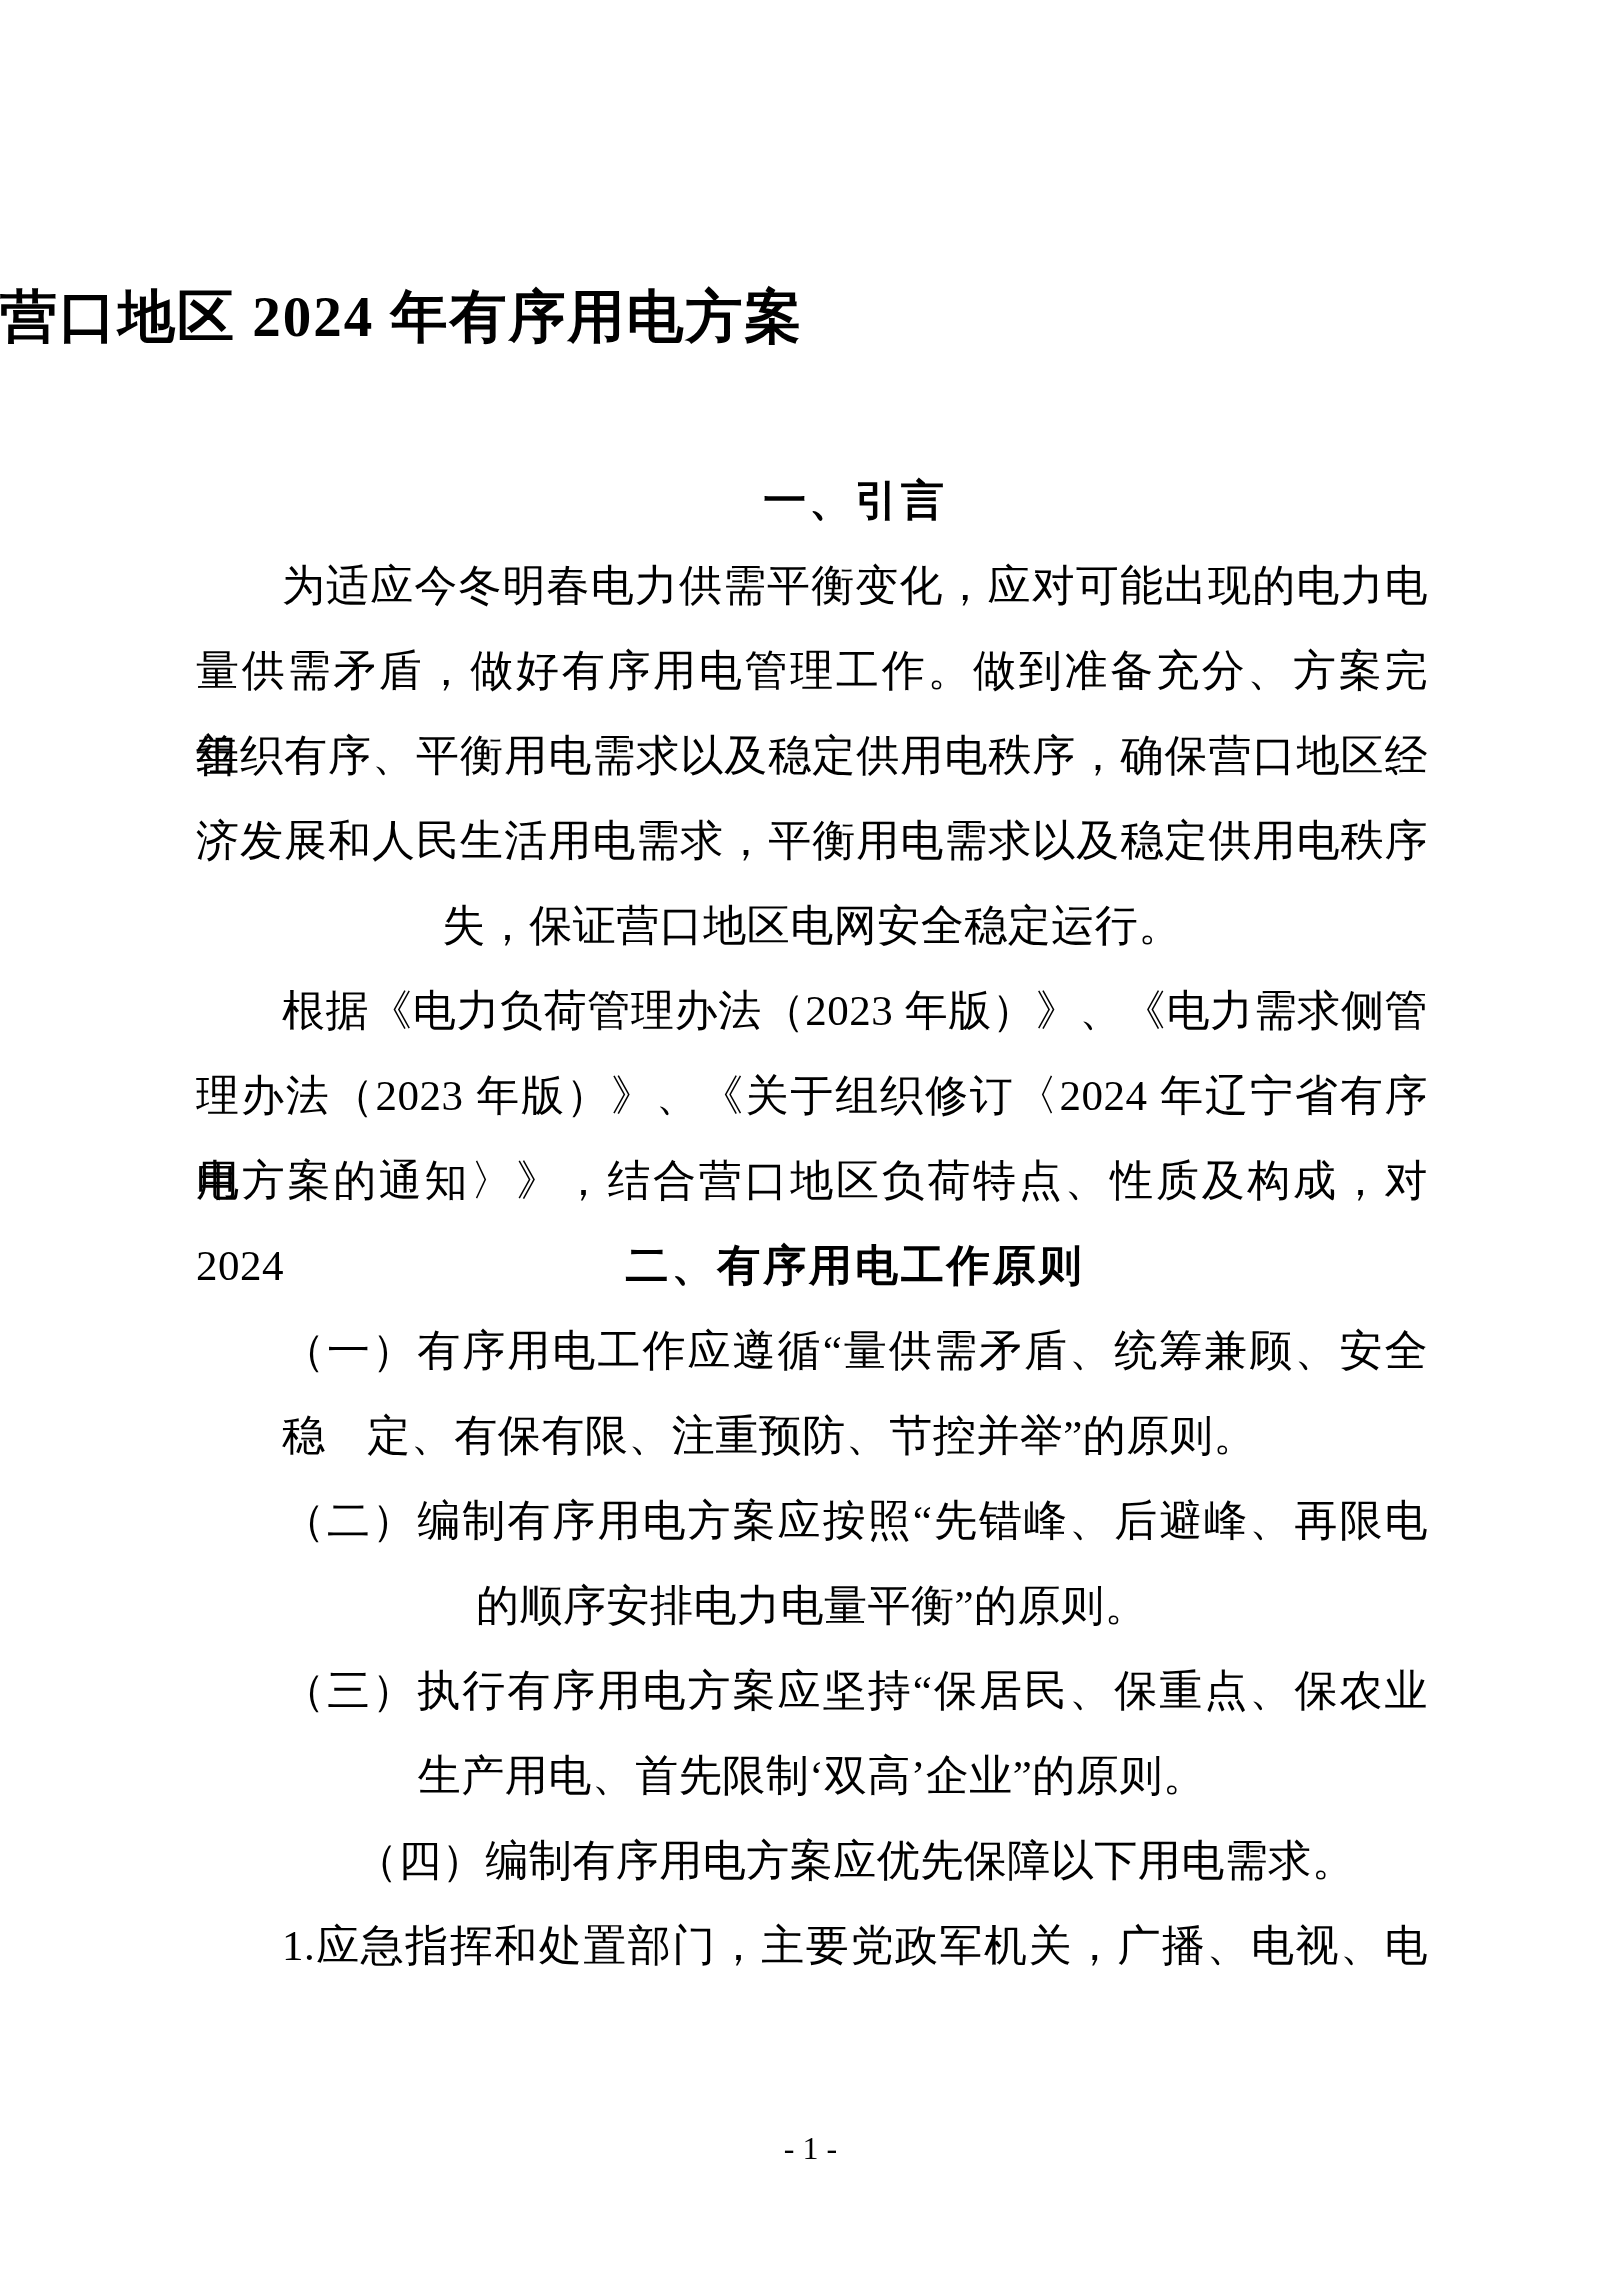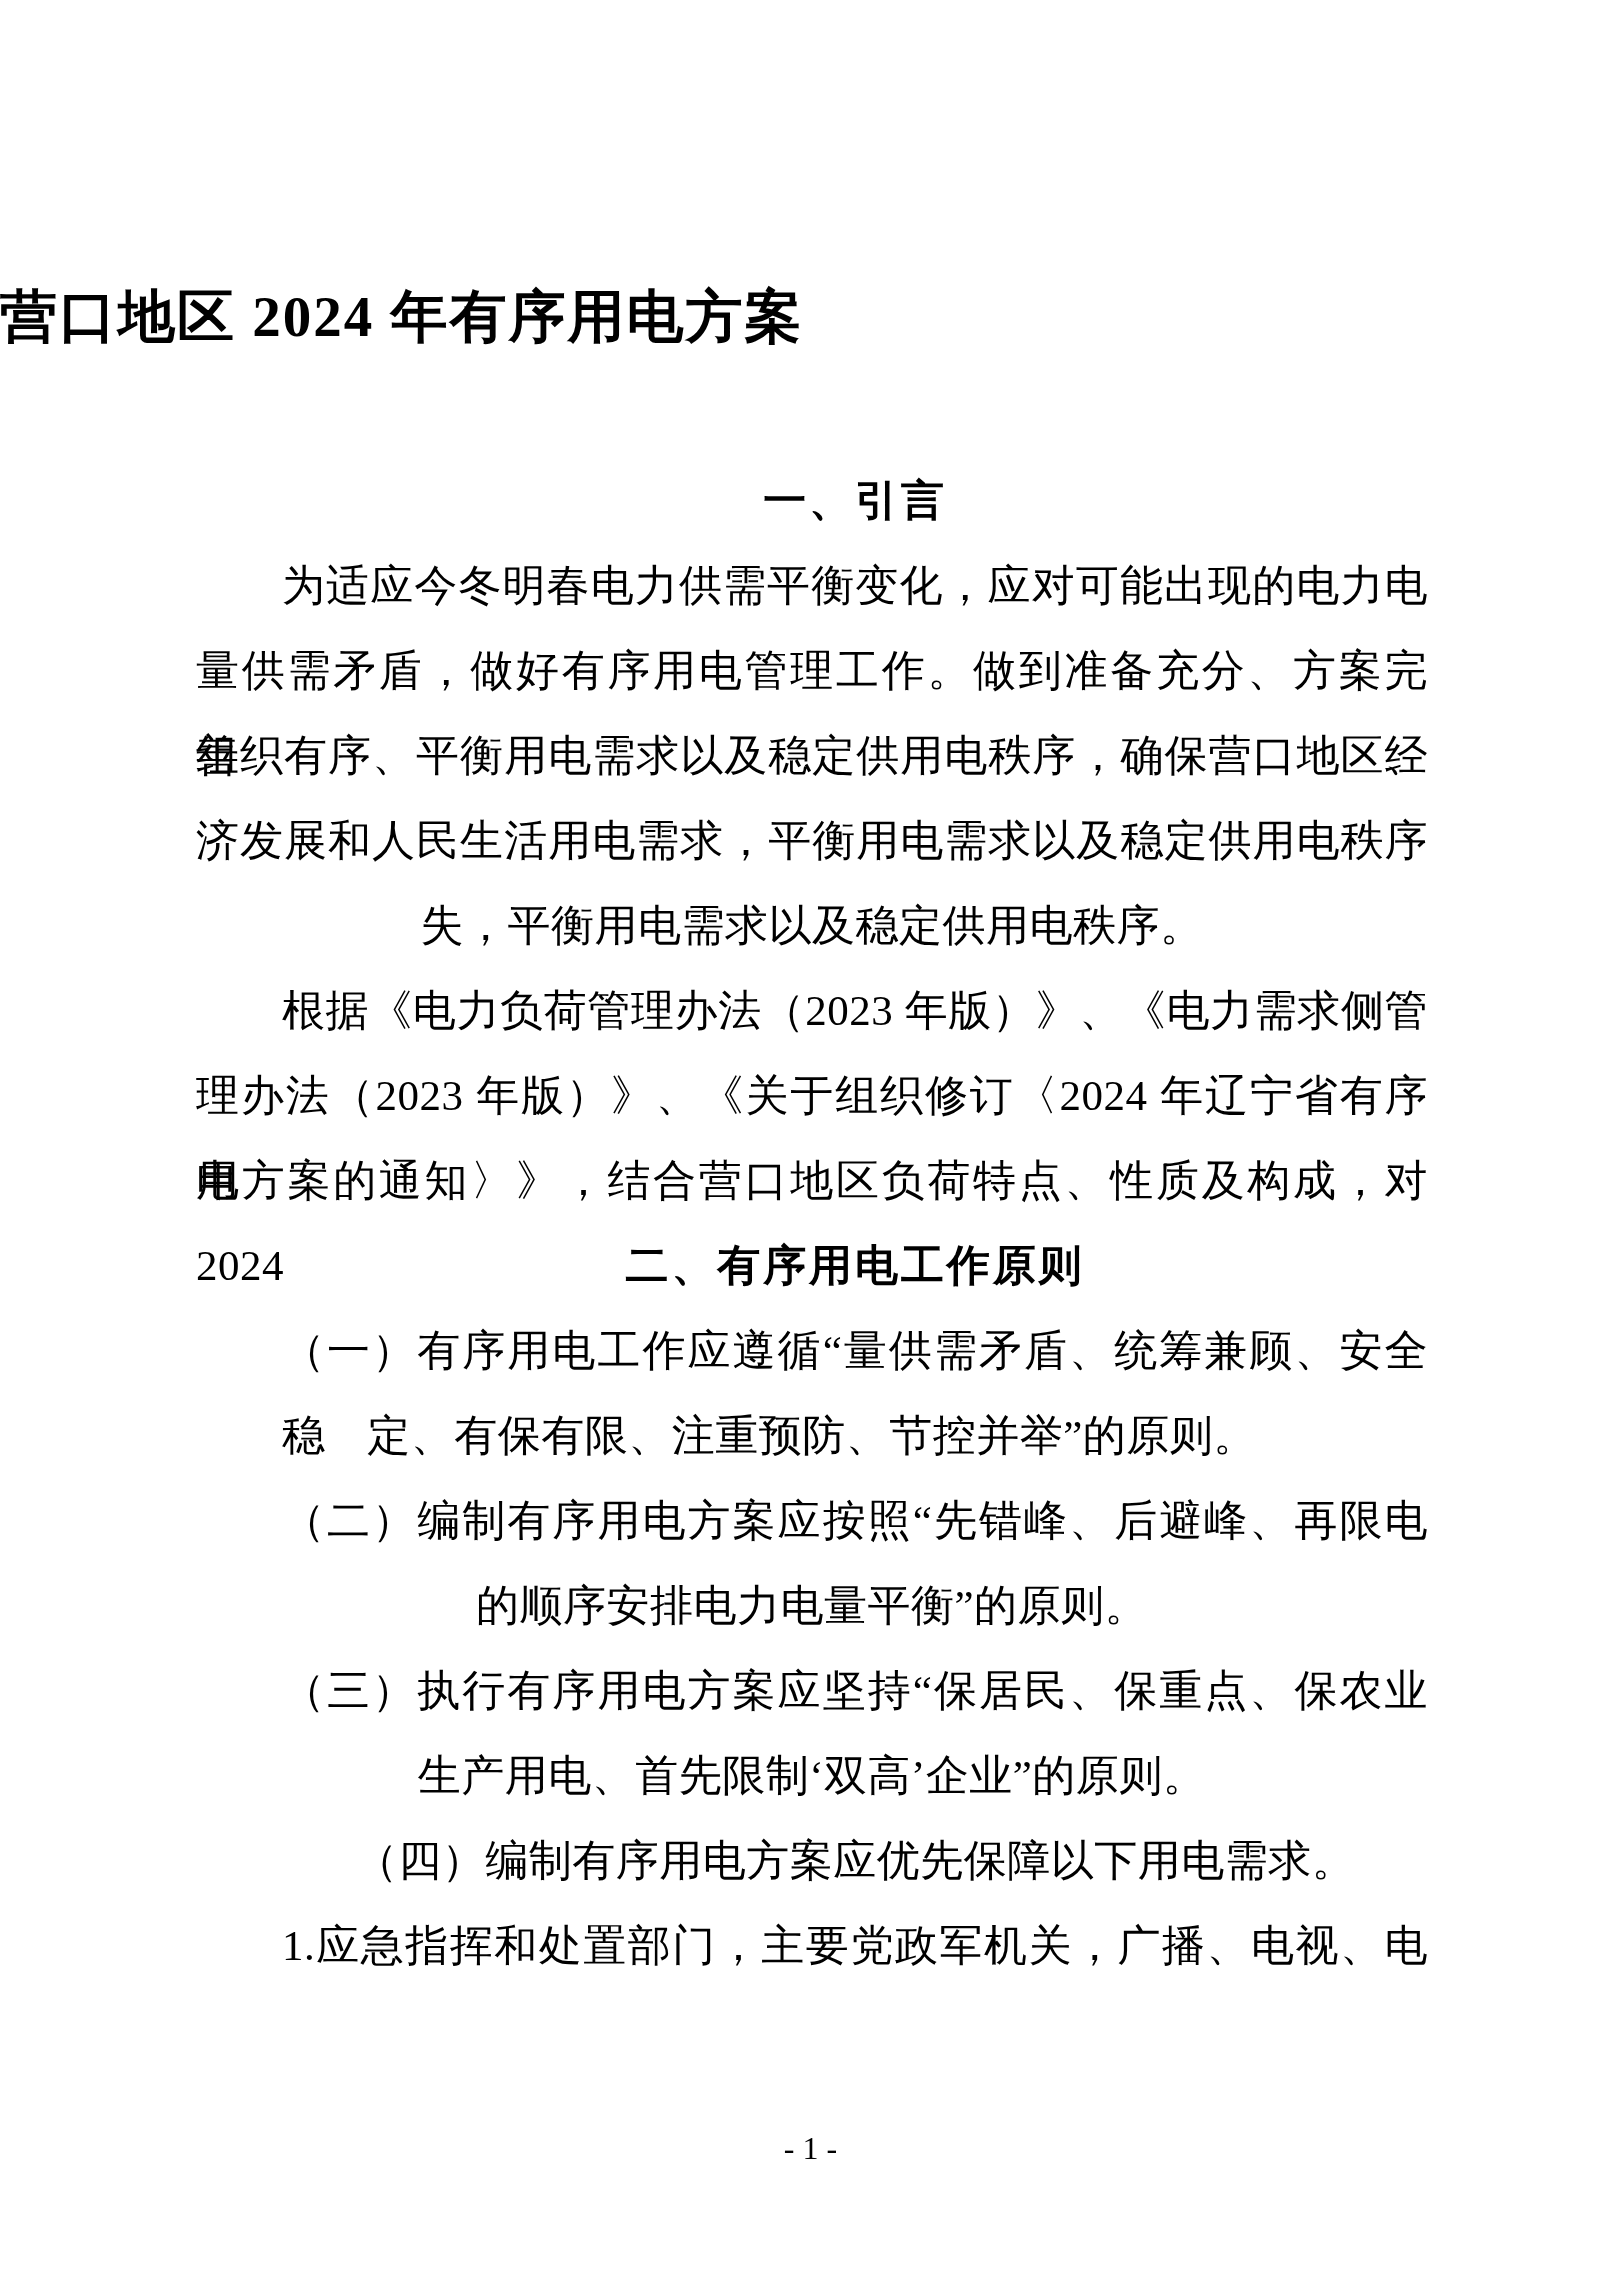--- a/index.html
+++ b/index.html
@@ -72,21 +72,21 @@
 
 <div class="page">
   <h1 class="doc-title">营口地区 2024 年有序用电方案</h1>
 
   <div class="doc-content" id="doc-content">
       <div class="line heading indent">一、引言</div>
       <div class="line justify indent">为适应今冬明春电力供需平衡变化，应对可能出现的电力电</div>
       <div class="line justify">量供需矛盾，做好有序用电管理工作。做到准备充分、方案完善、</div>
       <div class="line justify">组织有序、平衡用电需求以及稳定供用电秩序，确保营口地区经</div>
       <div class="line justify">济发展和人民生活用电需求，平衡用电需求以及稳定供用电秩序</div>
-      <div class="line">失，平衡用电需求以及稳定供用电秩序。</div>
+      <div class="line">失，保证营口地区电网安全稳定运行。</div>
       <div class="line justify indent">根据《电力负荷管理办法（2023 年版）》、《电力需求侧管</div>
       <div class="line justify">理办法（2023 年版）》、《关于组织修订〈2024 年辽宁省有序用</div>
       <div class="line justify">电方案的通知〉》，结合营口地区负荷特点、性质及构成，对 2024</div>
       <div class="line heading indent">二、有序用电工作原则</div>
       <div class="line justify indent">（一）有序用电工作应遵循“量供需矛盾、统筹兼顾、安全稳</div>
       <div class="line">定、有保有限、注重预防、节控并举”的原则。</div>
       <div class="line justify indent">（二）编制有序用电方案应按照“先错峰、后避峰、再限电</div>
       <div class="line">的顺序安排电力电量平衡”的原则。</div>
       <div class="line justify indent">（三）执行有序用电方案应坚持“保居民、保重点、保农业</div>
       <div class="line">生产用电、首先限制‘双高’企业”的原则。</div>

